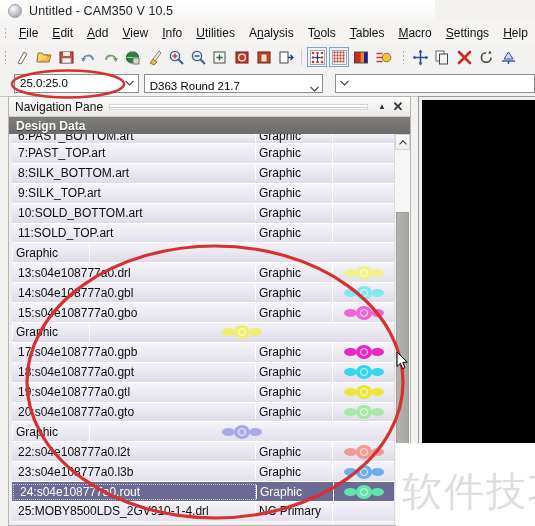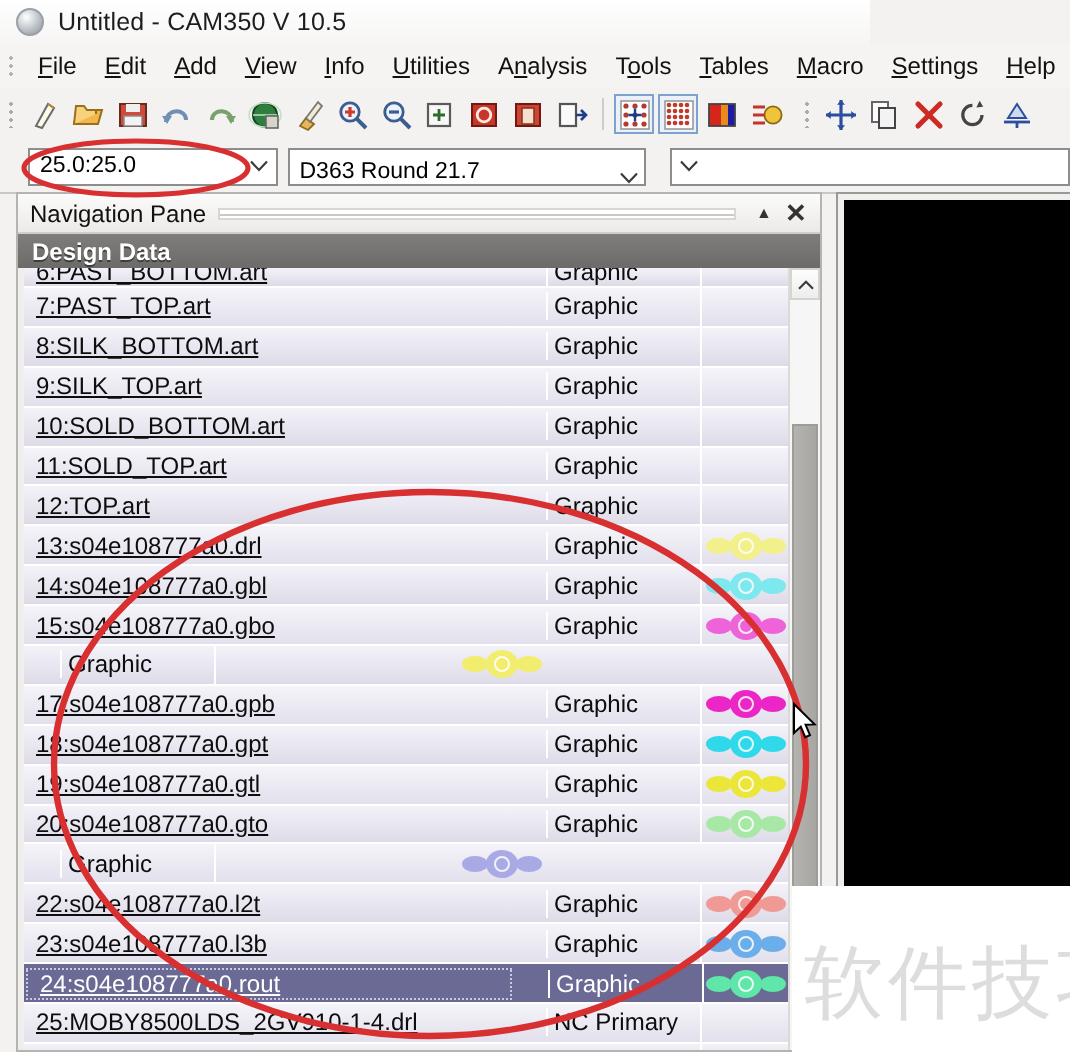--- a/index.html
+++ b/index.html
@@ -147,26 +147,25 @@
     height: 19.9px; display: flex; align-items: center;
     background: linear-gradient(#f3f2f8, #dedbe8);
     border-bottom: 1px solid #ffffff;
     box-sizing: border-box;
   }
   .row.alt { background: linear-gradient(#f5f4f9, #e2e0ec); }
   .row .c-name {
     width: 243px; padding-left: 6px; font-size: 12px; color: #0d0d0d;
     white-space: nowrap; overflow: hidden;
     box-sizing: border-box;
-    text-decoration: underline;
   }
   .row .c-type {
     width: 77px; font-size: 12px; color: #0d0d0d; padding-left: 3px;
     border-left: 1px solid #ffffff;
-    box-sizing: border-box; white-space: nowrap; margin-left: 18px;
+    box-sizing: border-box; white-space: nowrap;
   }
   .row .c-color {
     flex: 1; border-left: 1px solid #ffffff; box-sizing: border-box;
     display: flex; align-items: center; justify-content: center; height: 100%;
   }
   .row.selected {
     background: #6a6a95;
   }
   .row.selected .c-name, .row.selected .c-type { color: #ffffff; }
   .row.selected .c-name { border: 1px dotted #c9c9e4; margin: 1px 0 1px 1px; height: 16px; display:flex; align-items:center;}
@@ -518,21 +517,20 @@
             <div class="c-name">10:SOLD_BOTTOM.art</div>
             <div class="c-type">Graphic</div>
             <div class="c-color"></div>
           </div>
           <div class="row alt">
             <div class="c-name">11:SOLD_TOP.art</div>
             <div class="c-type">Graphic</div>
             <div class="c-color"></div>
           </div>
           <div class="row">
-            <div class="c-name">12:TOP.art</div>
             <div class="c-type">Graphic</div>
             <div class="c-color"></div>
           </div>
           <div class="row alt">
             <div class="c-name">13:s04e108777a0.drl</div>
             <div class="c-type">Graphic</div>
             <div class="c-color">
               <div class="glyph">
                 <div class="lobe l" style="background:#f2f08a"></div>
                 <div class="lobe r" style="background:#f2f08a"></div>

